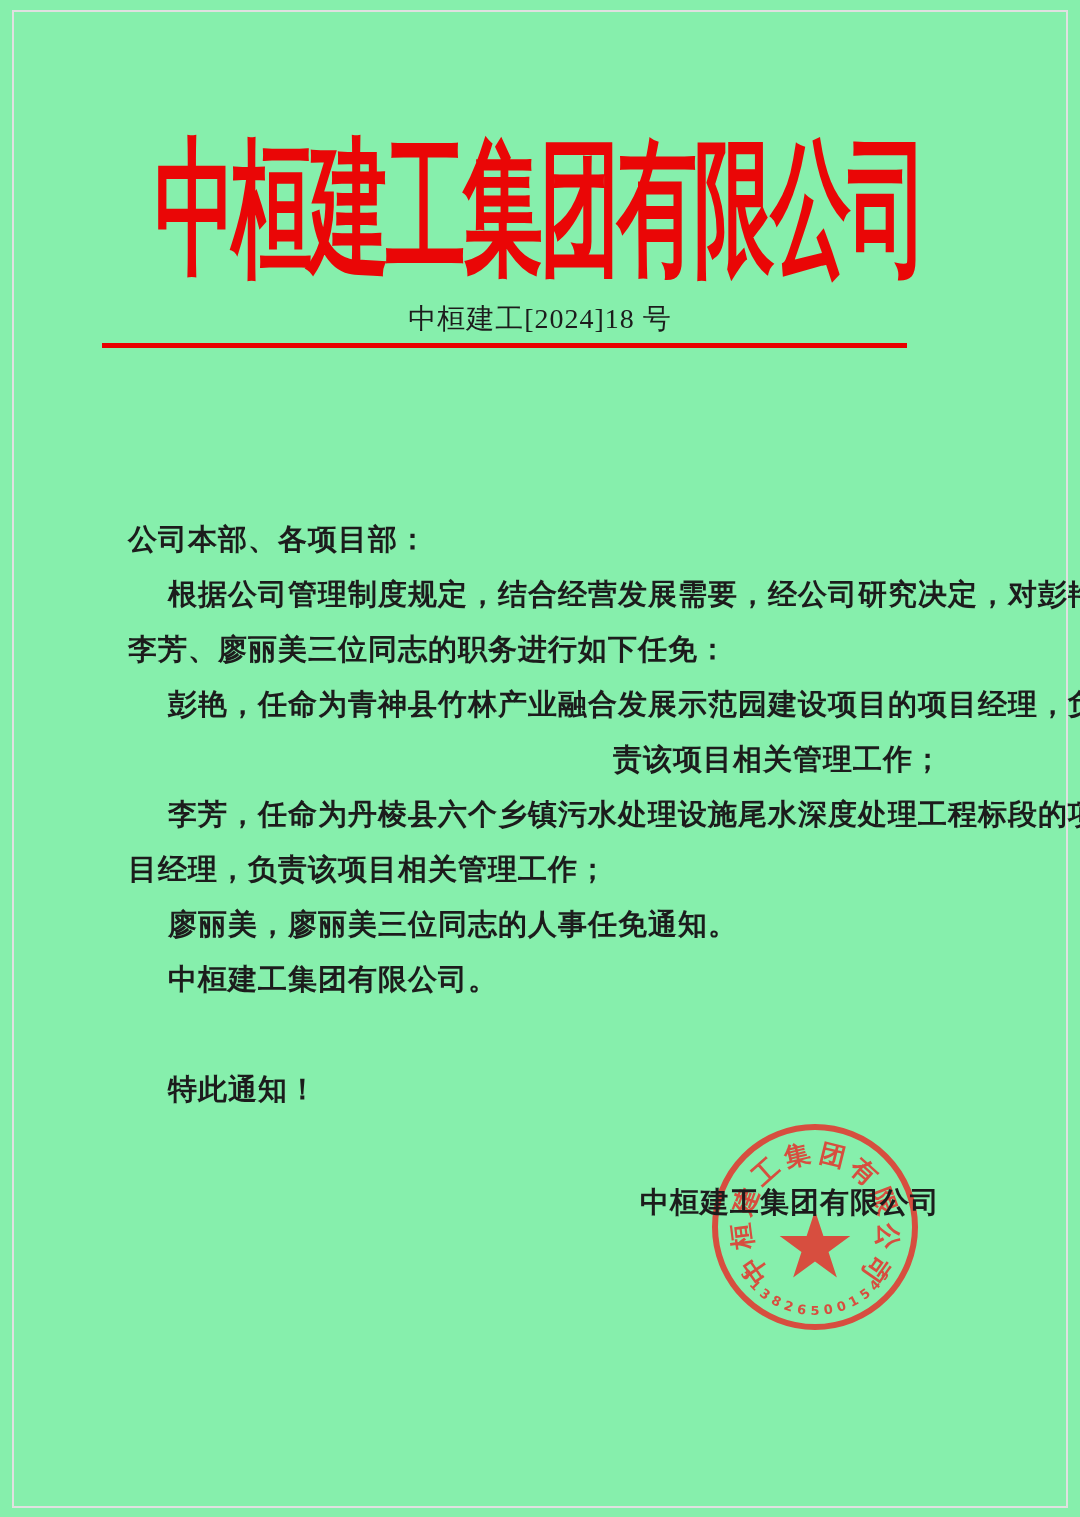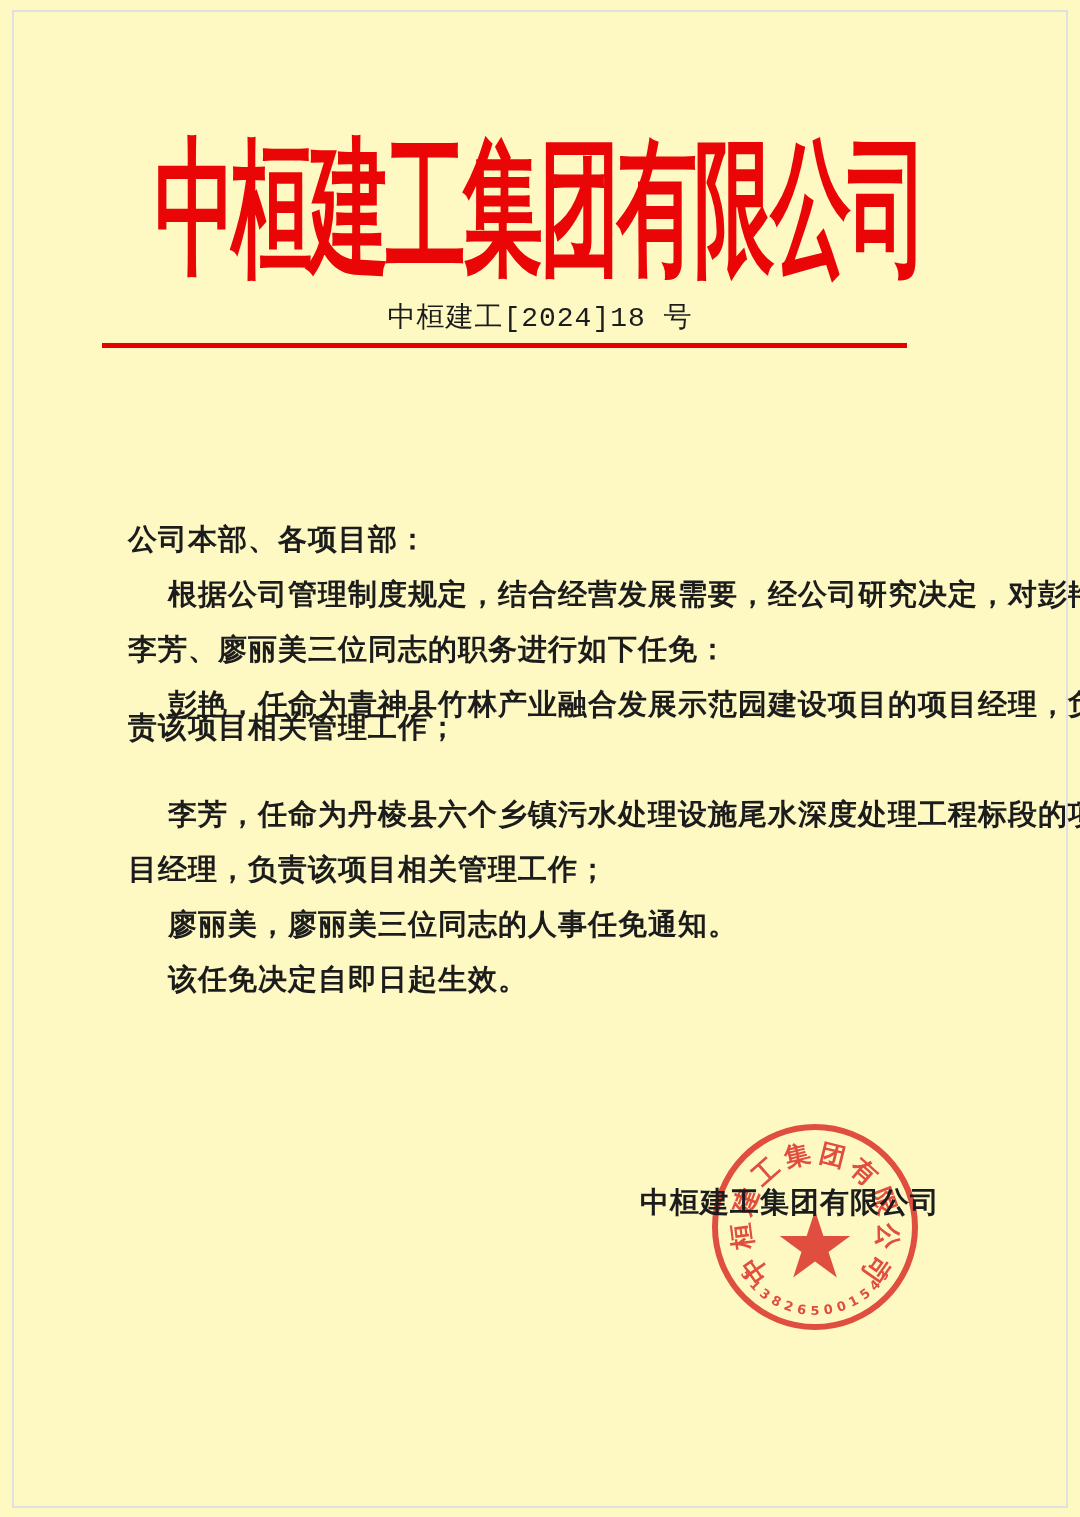--- a/index.html
+++ b/index.html
@@ -1,19 +1,19 @@
 <!DOCTYPE html>
 <html><head>
 <meta charset="utf-8">
 <style>
   html,body{margin:0;padding:0;background:#ffffff;}
   .page{
     position:relative;
     width:1080px;height:1517px;
-    background:#fef9c3;
+    background:#86efac;
     overflow:hidden;
     font-family:"Liberation Serif","DejaVu Serif",serif;
     color:#1c1c1c;
   }
   .page-border{
     position:absolute;left:12px;top:10px;right:12px;bottom:9px;
     border:2px solid #e0e0e0;
     pointer-events:none;
   }
   .brand{
@@ -23,21 +23,21 @@
   .brand-text{
     display:inline-block;
     font-size:80px;font-weight:bold;color:#ea0606;
     letter-spacing:-3px;
     transform:scale(1,1.85);
     transform-origin:center center;
   }
   .doc-number{
     position:absolute;left:0;top:303px;width:100%;height:32px;
     line-height:32px;text-align:center;
-    font-size:28px;color:#1c1c1c;letter-spacing:1px;font-family:Liberation Mono, monospace;
+    font-size:28px;color:#1c1c1c;letter-spacing:1px;
   }
   .red-rule{
     position:absolute;left:102px;top:343px;width:805px;height:5px;
     background:#e80000;
   }
   
   .notice-title{
     position:absolute;left:128px;top:408px;width:815px;height:55px;
     line-height:55px;text-align:center;margin:0;
     font-size:31px;font-weight:bold;color:#101010;letter-spacing:1px;
@@ -99,27 +99,28 @@
 
   <div class="red-rule"></div>
 
 
   <div class="text-line" style="top:512px;">公司本部、各项目部：</div>
 
   <div id="body-lines">
       <div class="text-line indent" style="top: 567px;">根据公司管理制度规定，结合经营发展需要，经公司研究决定，对彭艳、</div>
       <div class="text-line" style="top: 622px;">李芳、廖丽美三位同志的职务进行如下任免：</div>
       <div class="text-line indent" style="top: 677px;">彭艳，任命为青神县竹林产业融合发展示范园建设项目的项目经理，负</div>
-      <div class="text-line" style="top: 700px;">责该项目相关管理工作；</div>
+      <div class="text-line" style="top: 732px; text-align: right;">责该项目相关管理工作；</div>
       <div class="text-line indent" style="top: 787px;">李芳，任命为丹棱县六个乡镇污水处理设施尾水深度处理工程标段的项</div>
       <div class="text-line" style="top: 842px;">目经理，负责该项目相关管理工作；</div>
       <div class="text-line indent" style="top: 897px;">廖丽美，廖丽美三位同志的人事任免通知。</div>
-      <div class="text-line indent" style="top: 952px;">该任免决定自即日起生效。</div>
+      <div class="text-line indent" style="top: 952px;">中桓建工集团有限公司。</div>
     </div>
 
+  <div class="text-line indent" style="top:1062px;">特此通知！</div>
 
   <div class="text-line right sig-company" style="top:1175px;z-index:3;">中桓建工集团有限公司</div>
 
 
   <div class="seal" id="seal">
     <div class="seal-ring"></div>
     <div class="seal-star">
       <span class="glyph">★</span>
     </div>
     <div id="seal-ring-text">

